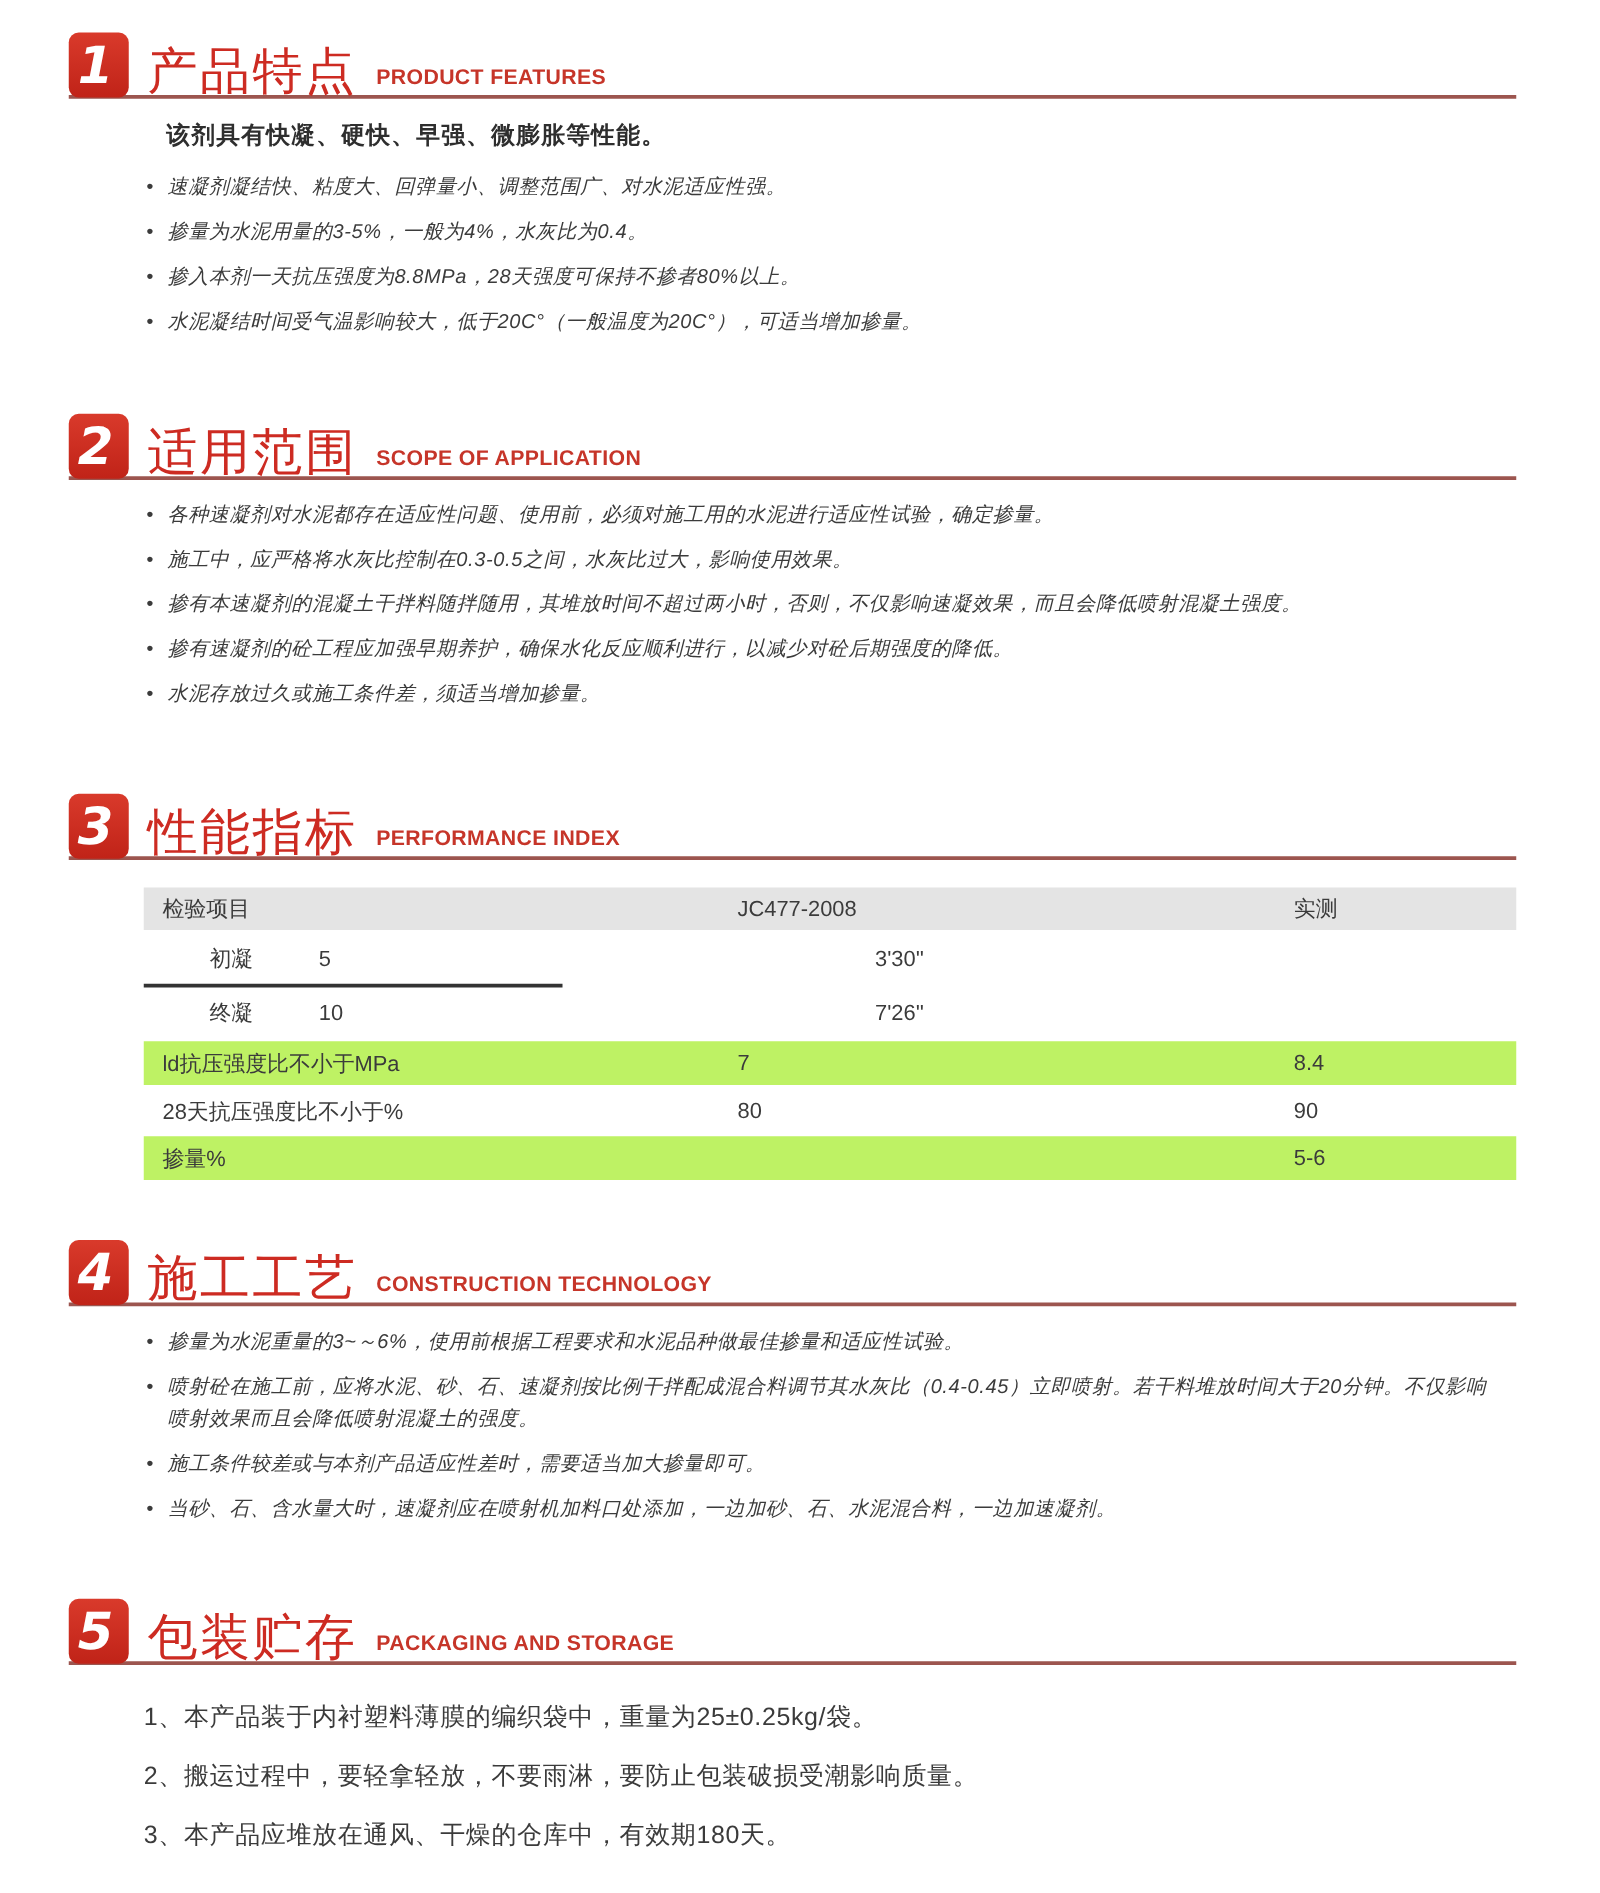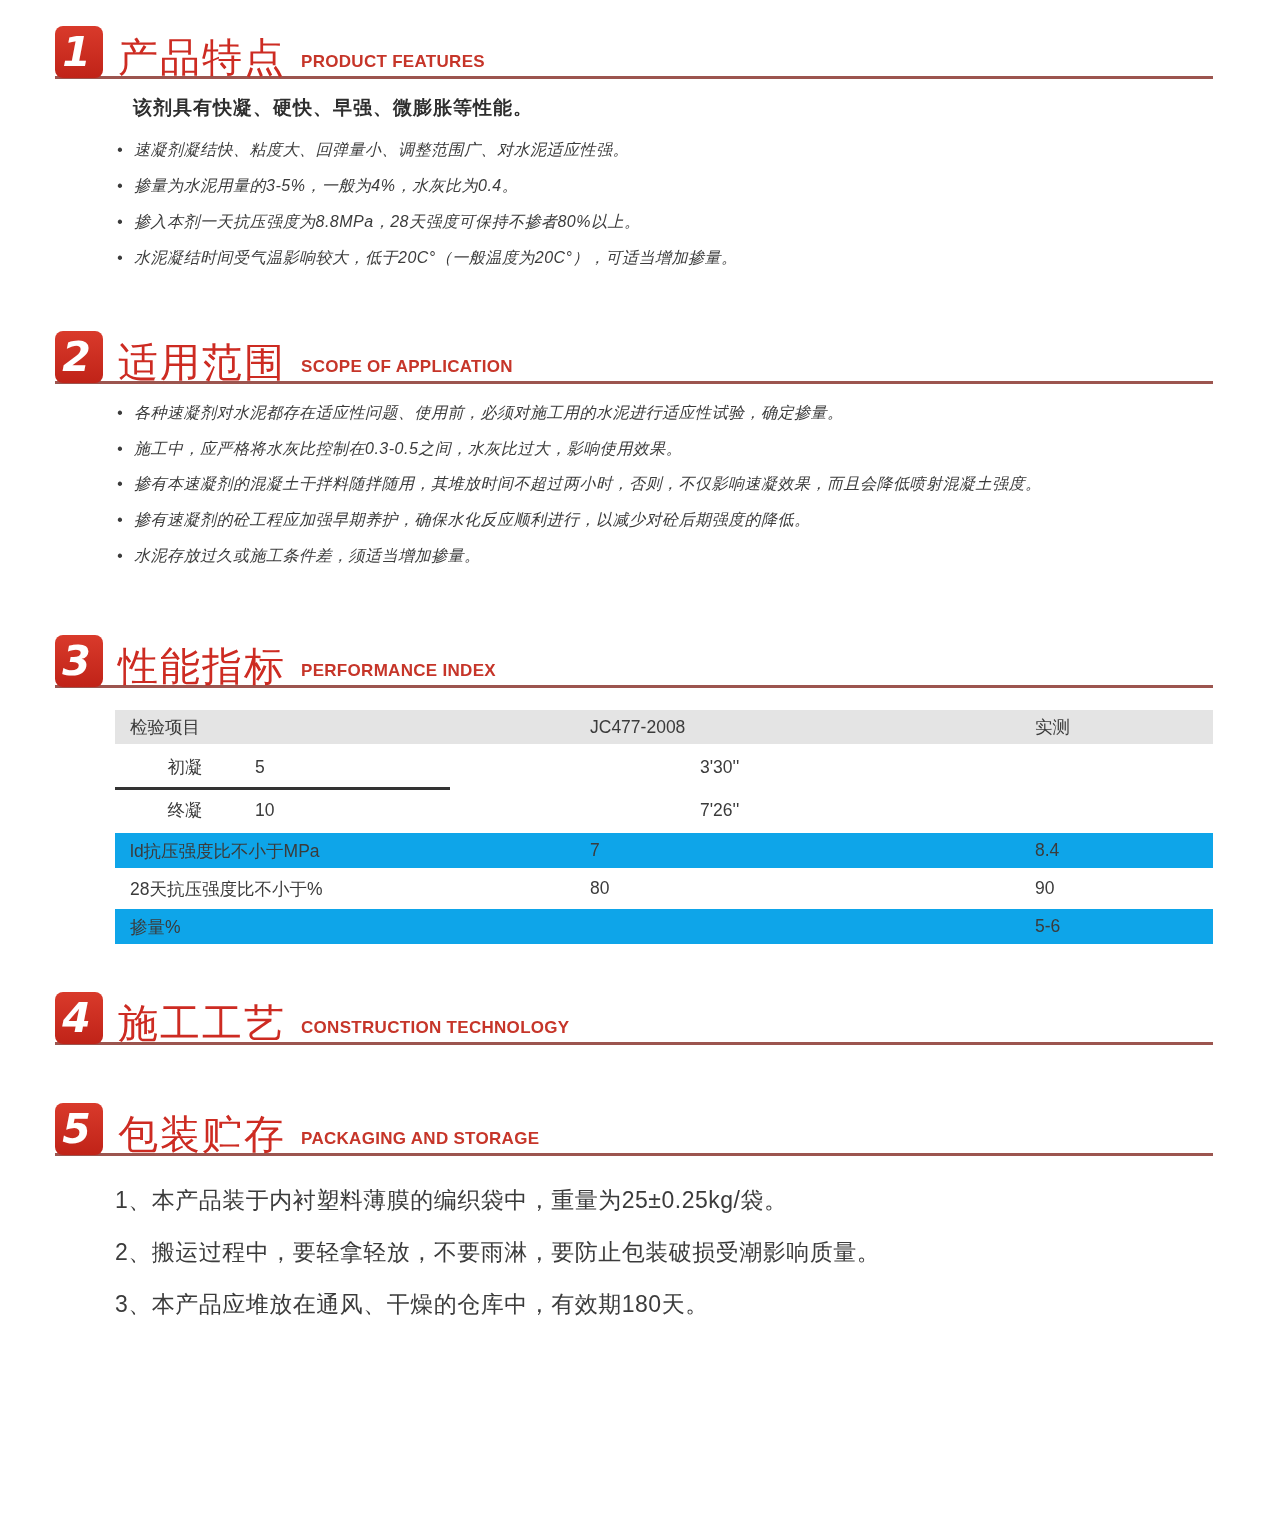--- a/index.html
+++ b/index.html
@@ -33,24 +33,24 @@
   .c-meas{padding-left:45px;}
   .t-head{display:grid;grid-template-columns:475px 400px 223px;background:#e4e4e4;height:34px;align-items:center;margin-bottom:3px;}
   .t-head .c-label{padding-left:15px;font-weight:normal;}
   .t-set{display:grid;grid-template-columns:335px 763px;background:#ffffff;}
   .t-set-label{display:flex;align-items:center;padding-left:15px;}
   .t-sub{display:grid;grid-template-columns:140px 400px 223px;height:40px;align-items:center;}
   .t-sub .c-sub{text-align:center;}
   .t-sub2{border-top:3px solid #333333;}
   .t-row{display:grid;grid-template-columns:475px 400px 223px;height:35px;align-items:center;margin-top:3px;}
   .t-row .c-label{padding-left:15px;}
-  .t-gray{background:#0ea5e9;}
+  .t-gray{background:#bef264;}
   
   .pack-items{margin:26px 0 0 115px;}
-  .p-item{font-size:23px;line-height:1.6;margin-bottom:15px;letter-spacing:.5px;}
+  .p-item{font-size:20px;line-height:1.6;margin-bottom:15px;letter-spacing:.5px;}
   
   .sec1{padding-top:24px;}
   .sec2{margin-top:58px;}
   .sec3{margin-top:64px;}
   .sec4{margin-top:46px;}
   .sec5{margin-top:56px;}
 </style>
 </head>
 <body>
 
@@ -132,20 +132,26 @@
       </div>
     </div>
   </div>
 
   <div class="sec4">
     <div class="sec-header">
       <div class="badge">4</div>
       <div class="title-zh">施工工艺</div>
       <div class="title-en">CONSTRUCTION TECHNOLOGY</div>
     </div>
+    <ul class="bullets">
+      <li>掺量为水泥重量的3~～6%，使用前根据工程要求和水泥品种做最佳掺量和适应性试验。</li>
+      <li>喷射砼在施工前，应将水泥、砂、石、速凝剂按比例干拌配成混合料调节其水灰比（0.4-0.45）立即喷射。若干料堆放时间大于20分钟。不仅影响喷射效果而且会降低喷射混凝土的强度。</li>
+      <li>施工条件较差或与本剂产品适应性差时，需要适当加大掺量即可。</li>
+      <li>当砂、石、含水量大时，速凝剂应在喷射机加料口处添加，一边加砂、石、水泥混合料，一边加速凝剂。</li>
+    </ul>
   </div>
 
   <div class="sec5">
     <div class="sec-header">
       <div class="badge">5</div>
       <div class="title-zh">包装贮存</div>
       <div class="title-en">PACKAGING AND STORAGE</div>
     </div>
     <div class="pack-items">
       <div class="p-item">1、本产品装于内衬塑料薄膜的编织袋中，重量为25±0.25kg/袋。</div>

